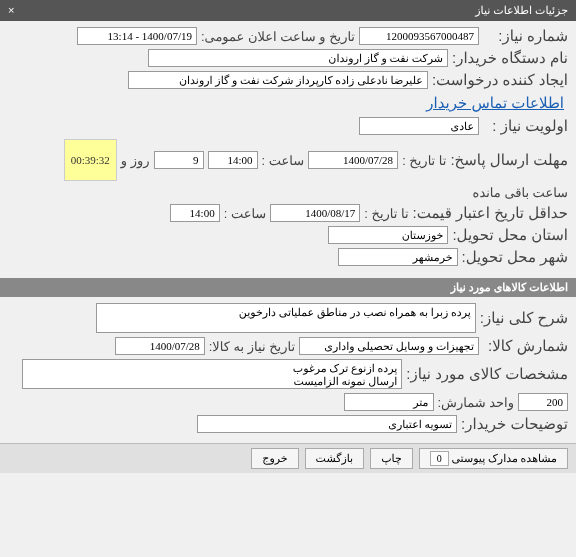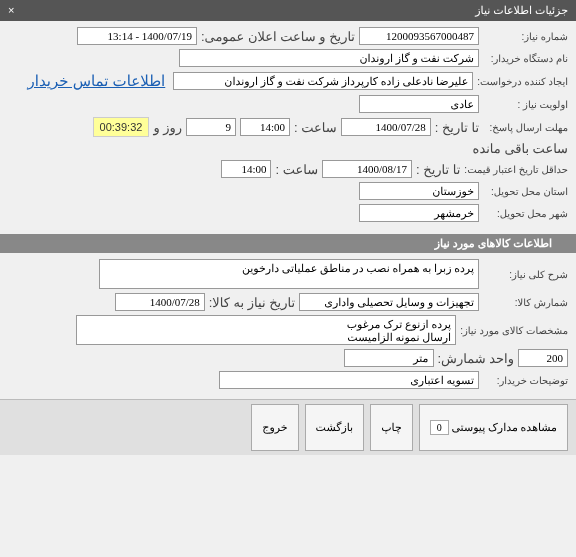--- a/index.html
+++ b/index.html
@@ -1,36 +1,36 @@
 <!DOCTYPE html>
 <html dir="rtl" lang="fa"><head>
   <meta charset="utf-8">
   <style>
     * { box-sizing: border-box; margin: 0; padding: 0; }
     body { font-family: Tahoma, Arial, sans-serif; font-size: 11px; background: #f0f0f0; color: #333; direction: rtl; width: 576px; }
     .header-bar { background: #555; color: #fff; padding: 4px 8px; font-size: 11px; }
     .header-bar .close-x { float: left; cursor: pointer; }
     .section { padding: 6px 8px; }
-    .section-title { background: #888; color: #fff; padding: 3px 24px; font-size: 11px; font-weight: bold; margin-top: 2px; }
+    .section-title { background: #888; color: #fff; padding: 3px 8px; font-size: 11px; font-weight: bold; margin-top: 2px; }
     .row { display: flex; align-items: center; gap: 4px; margin-bottom: 4px; flex-wrap: wrap; }
-    .label { color: #444; font-size: 10px; white-space: nowrap; min-width: 85px; }
+    .label { color: #444; font-size: 15px; white-space: nowrap; min-width: 85px; }
     .label-sm { color: #444; font-size: 13px; white-space: nowrap; }
     input[type="text"], textarea { border: 1px solid #999; background: #fff; padding: 2px 4px; font-family: Tahoma; font-size: 11px; direction: rtl; }
     input.short { width: 120px; }
     input.med { width: 90px; }
     input.tiny { width: 50px; }
     input.time { width: 50px; }
     input.wide { width: 260px; }
     input.xwide { width: 300px; }
     textarea { width: 380px; resize: none; }
     .link-btn { color: #1a5fb4; font-size: 15px; cursor: pointer; text-decoration: underline; padding: 1px 4px; }
-    .timer { background: #ffff99; padding: 3px 6px; border: 1px solid #ccc; font-family: Liberation Sans, sans-serif; margin-left: 8px; }
+    .timer { background: #ffff99; padding: 14px 6px; border: 1px solid #ccc; font-family: Liberation Serif, serif; margin-left: 8px; }
     .watermark-area { position: relative; }
     .bottom-bar { background: #e0e0e0; border-top: 1px solid #bbb; padding: 4px 8px; display: flex; gap: 6px; }
-    .btn { background: #f5f5f5; border: 1px solid #aaa; padding: 16px 10px; font-size: 11px; cursor: pointer; font-family: Tahoma; }
+    .btn { background: #f5f5f5; border: 1px solid #aaa; padding: 3px 10px; font-size: 11px; cursor: pointer; font-family: Tahoma; }
     .spacer { flex: 1; }
     .badge { background: #fff; border: 1px solid #aaa; padding: 1px 6px; font-size: 10px; }
   </style>
 </head>
 <body>
 
 <div class="header-bar">
   <span>جزئیات اطلاعات نیاز</span>
   <span class="close-x">×</span>
 </div>

